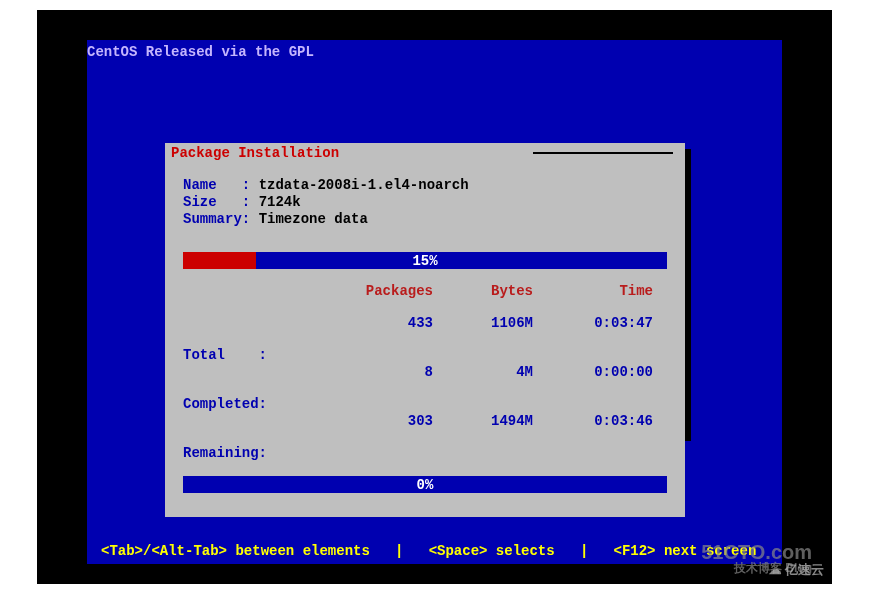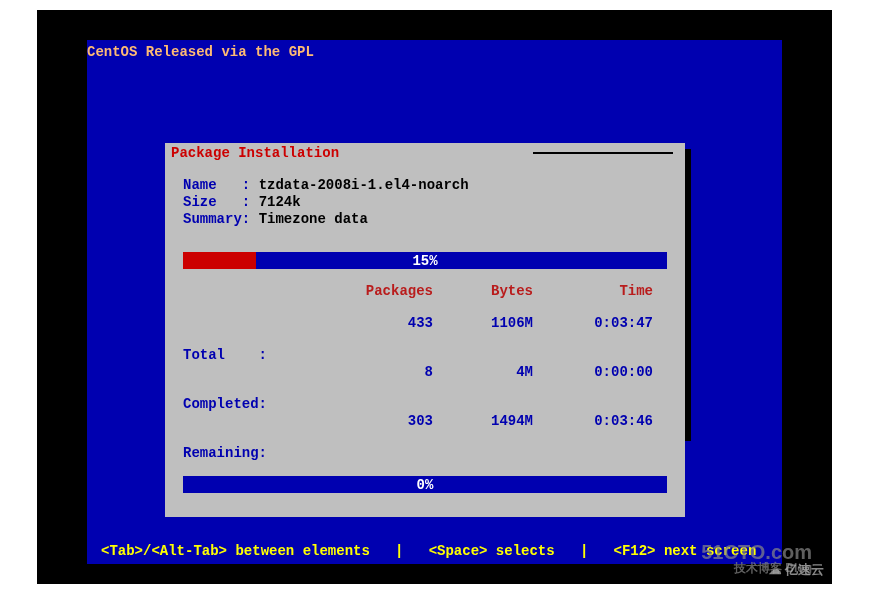--- a/index.html
+++ b/index.html
@@ -29,21 +29,21 @@
     
     .blue-screen {
       width: 100%;
       height: 100%;
       background: #0000b0;
       position: relative;
       padding: 0;
     }
     
     .header-text {
-      color: #fdba74;
+      color: #c4b5fd;
       padding: 4px 0 0 0;
       font-size: 14px;
     }
     
     .dialog-box {
       position: absolute;
       top: 103px;
       left: 78px;
       width: 520px;
       background: #bfbfbf;

